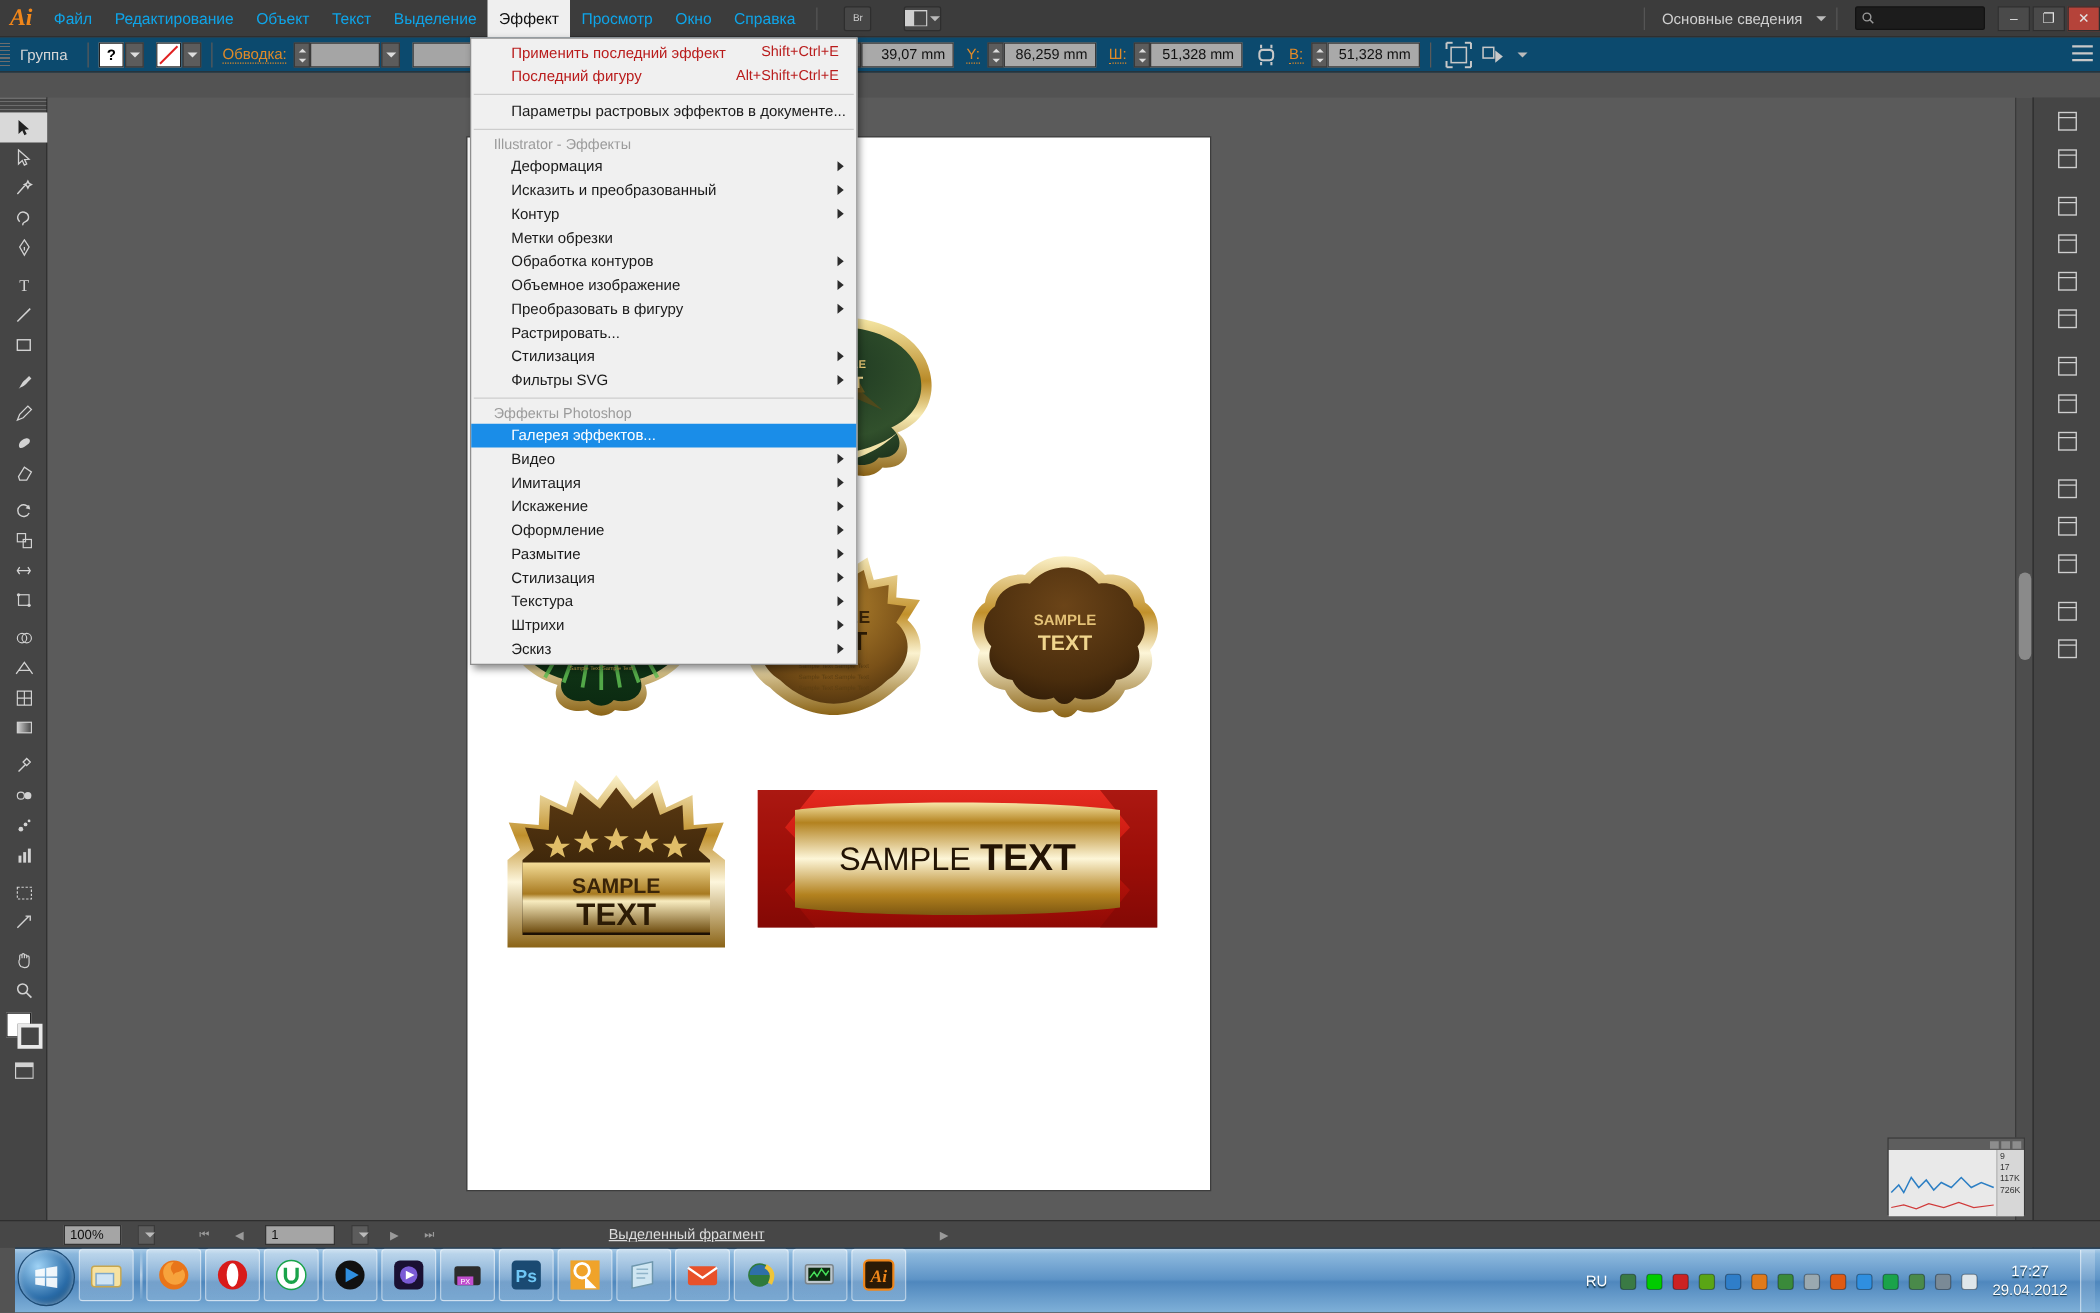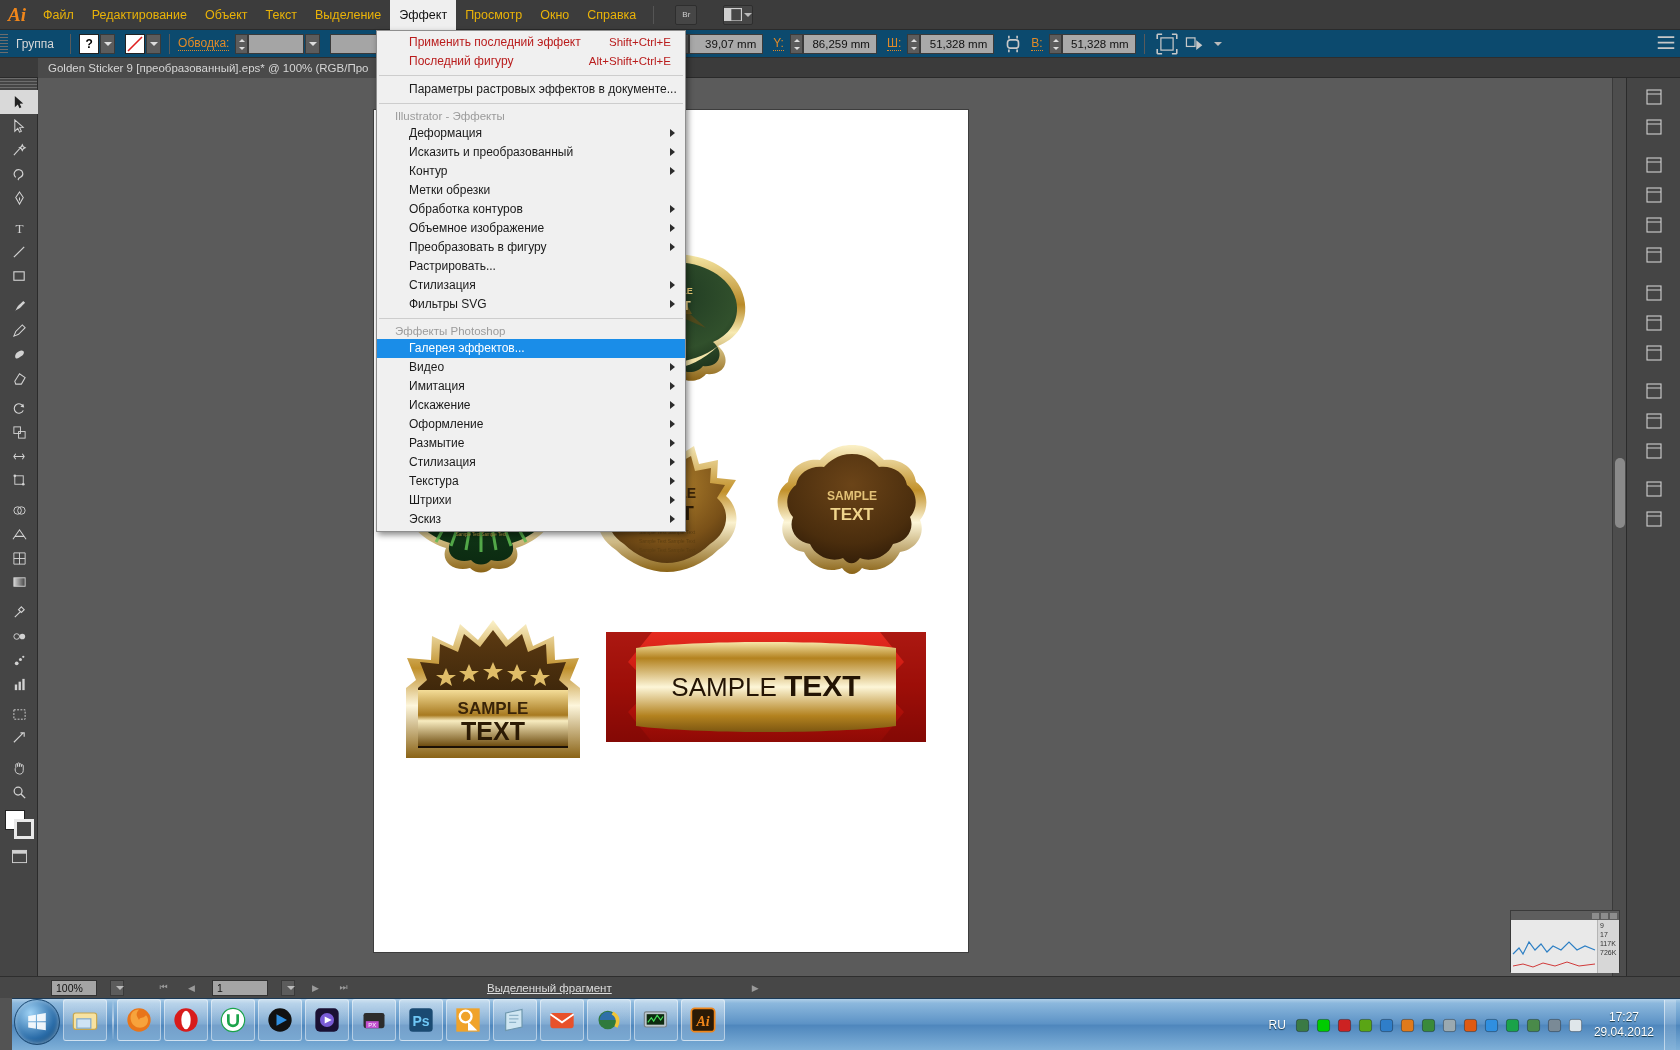--- a/index.html
+++ b/index.html
@@ -17,21 +17,21 @@
     position:absolute; left:0; top:0; width:1680px; height:30px;
     background:#3c3c3c; display:flex; align-items:center;
     border-bottom:1px solid #2b2b2b;
   }
   .ai-logo {
     width:34px; height:30px; display:flex; align-items:center; justify-content:center;
     color:#f0861a; font-weight:bold; font-size:19px; font-style:italic;
     font-family:"Liberation Serif", serif;
   }
   .menu-item {
-    padding:0 9px; height:30px; line-height:30px; color:#eab308; font-size:12.5px;
+    padding:0 9px; height:30px; line-height:30px; color:#0ea5e9; font-size:12.5px;
     cursor:default; white-space:nowrap;
   }
   .menu-item.active { background:#efefef; color:#111; }
   .menubar-sep { width:1px; height:18px; background:#555; margin:0 8px; }
   .mb-icon {
     width:22px; height:20px; margin:0 13px; background:#464646;
     border:1px solid #2e2e2e; border-radius:2px;
     display:flex; align-items:center; justify-content:center;
     color:#cfcfcf; font-size:9px; position:relative;
   }
@@ -215,20 +215,37 @@
       <span style="font-size:8px">Br</span>
     </div>
     <div class="mb-icon wide">
       <svg viewBox="0 0 16 12">
           <rect x="0.5" y="0.5" width="15" height="11" fill="none" stroke="#cfcfcf"></rect>
           <rect x="0.5" y="0.5" width="6" height="11" fill="#cfcfcf"></rect>
         </svg>
       <span class="caret" style="margin-left:2px"></span>
     </div>
     <div class="mb-spacer"></div>
+    <div style="display:flex;align-items:center;">
+      <div class="menubar-sep"></div>
+      <span class="ws-label">Основные сведения</span>
+      <span class="caret"></span>
+      <div class="menubar-sep"></div>
+      <div class="search-box">
+        <svg viewBox="0 0 12 12">
+            <circle cx="5" cy="5" r="3.4" fill="none" stroke="#9a9a9a" stroke-width="1.2"></circle>
+            <line x1="7.5" y1="7.5" x2="10.5" y2="10.5" stroke="#9a9a9a" stroke-width="1.3"></line>
+          </svg>
+      </div>
+      <div class="winbtns">
+        <div class="winbtn">–</div>
+        <div class="winbtn">❐</div>
+        <div class="winbtn close">✕</div>
+      </div>
+    </div>
   </div>
 
   <div class="controlbar">
     <div class="grip"></div>
     <div class="cb-label">Группа</div>
     <div class="cb-sep"></div>
     <div style="display:flex">
       <div class="swatch-box">?</div>
       <div class="dd-btn">
           <span class="caret"></span>
@@ -341,23 +358,20 @@
     </div>
     <span class="caret"></span>
     <div class="mb-spacer"></div>
     <div class="cb-icon">
       <svg viewBox="0 0 16 16">
           <path d="M2 3h12M2 7h12M2 11h12" stroke="#c8c8c8" stroke-width="1.3"></path>
         </svg>
     </div>
   </div>
 
-  <div class="doctab-row">
-    <div class="doctab">Golden Sticker 9 [преобразованный].eps* @ 100%  (RGB/Про</div>
-  </div>
 
   <div class="toolpanel">
     <div class="tp-grip"></div>
     <div id="toolList">
         <div class="tool sel">
           <svg viewBox="0 0 16 16">
             <path d="M3 1 L3 13 L6.2 10 L8 14 L10 13 L8.2 9.3 L12 9 Z" fill="currentColor"></path>
           </svg>
         </div>
         <div class="tool">

